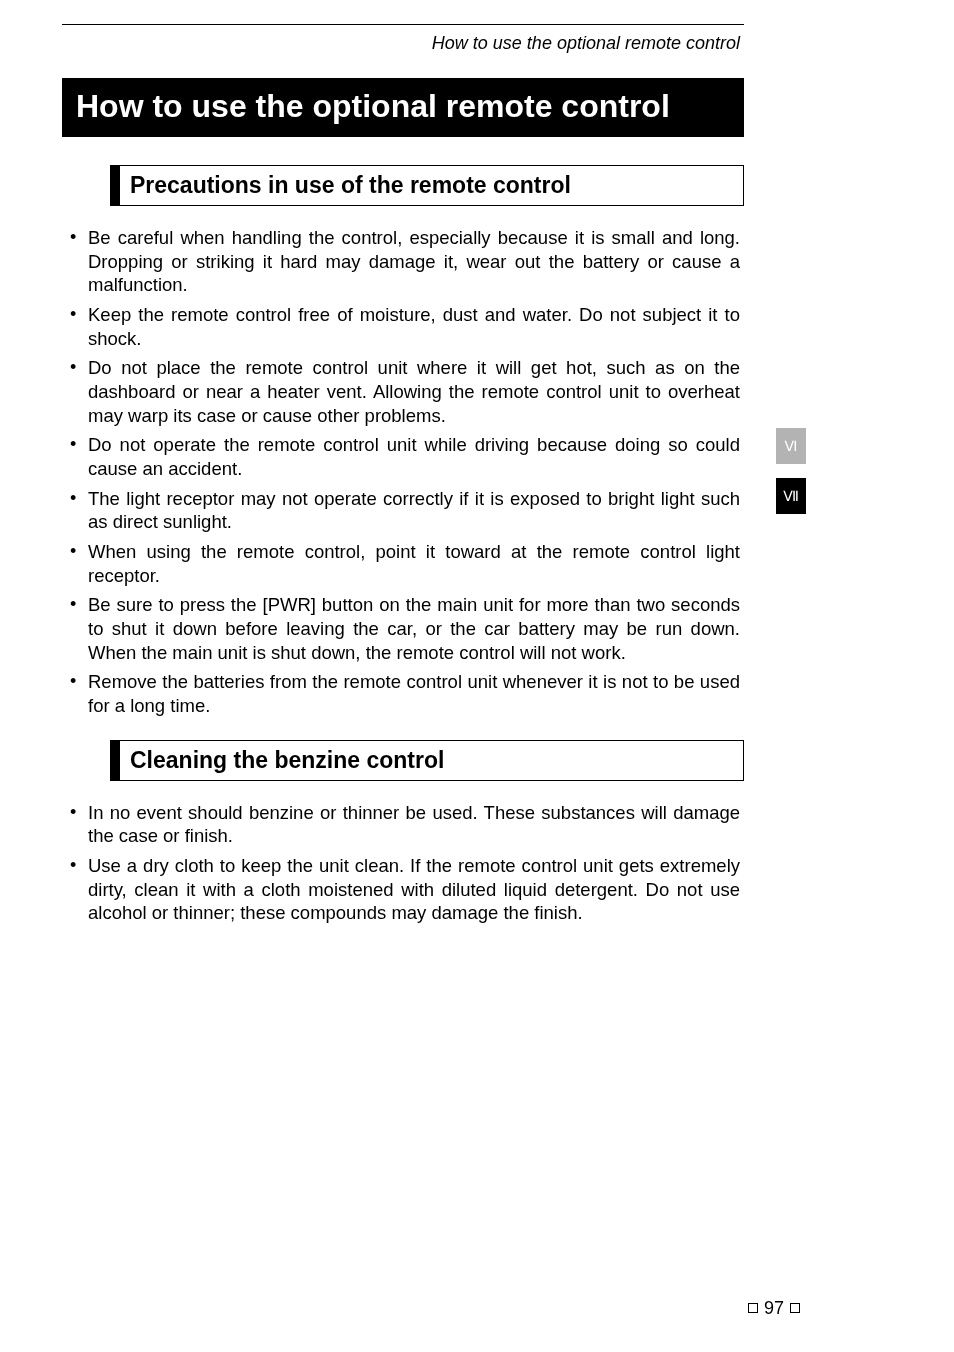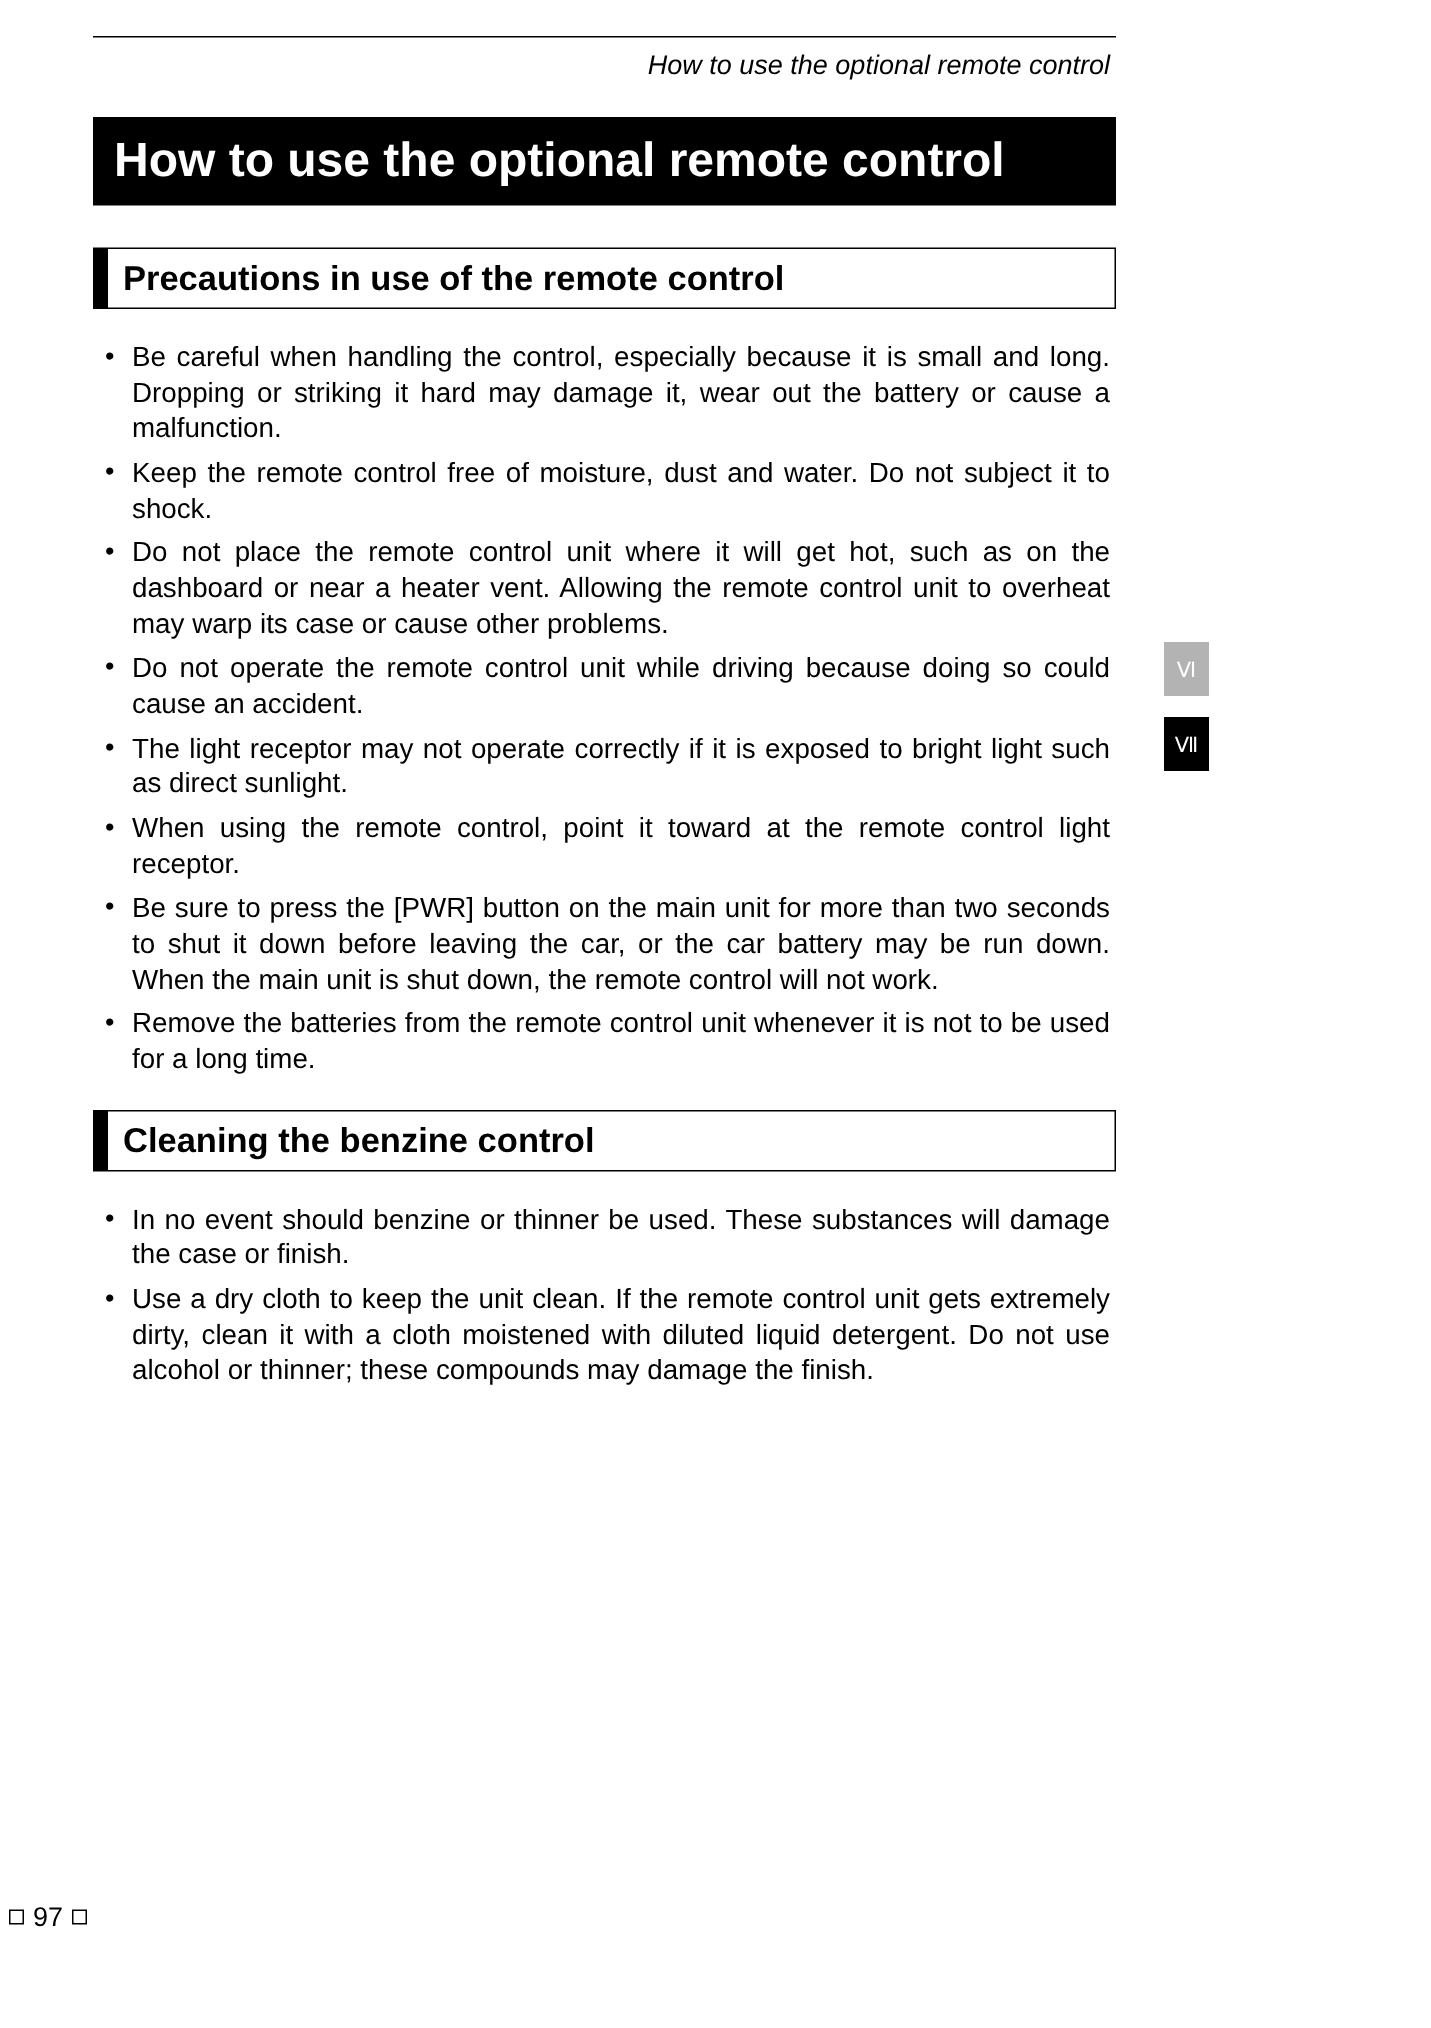--- a/index.html
+++ b/index.html
@@ -30,20 +30,21 @@
     margin-bottom: 28px;
     font-family: Arial, Helvetica, sans-serif;
   }
   .section-title {
     border: 1.5px solid #000;
     border-left: 10px solid #000;
     font-size: 23px;
     font-weight: bold;
     padding: 6px 10px 6px 10px;
     margin-bottom: 20px;
+    margin-left: 48px;
   }
   ul.body-list {
     list-style: none;
     padding: 0 4px 0 4px;
     margin-bottom: 22px;
   }
   ul.body-list > li {
     position: relative;
     padding-left: 22px;
     font-size: 18.5px;
@@ -73,23 +74,23 @@
     display: flex;
     align-items: center;
     justify-content: center;
     margin-bottom: 14px;
     font-family: Arial, sans-serif;
   }
   .tab.dark { background: #000; }
   .footer {
     position: absolute;
     left: 0;
-    bottom: 63px;
+    bottom: 33px;
     width: 100%;
-    text-align: left;
+    text-align: right;
     font-size: 18px;
   }
   .sq {
     display: inline-block;
     width: 10px;
     height: 10px;
     border: 1.5px solid #000;
     margin: 0 6px;
     vertical-align: 1px;
   }

